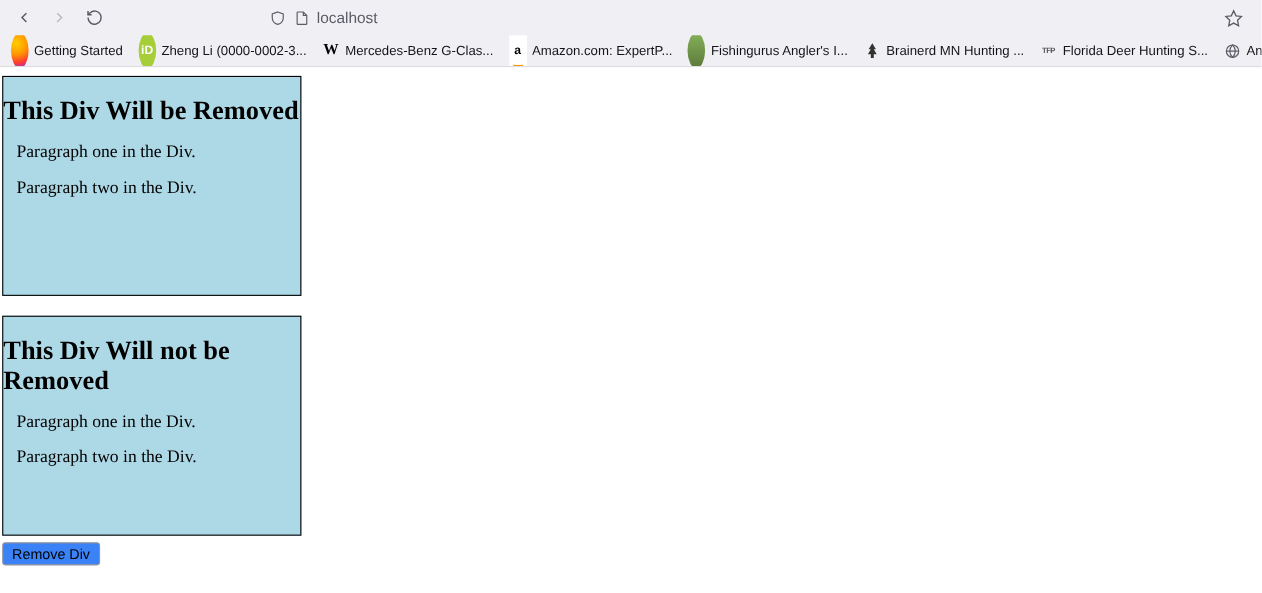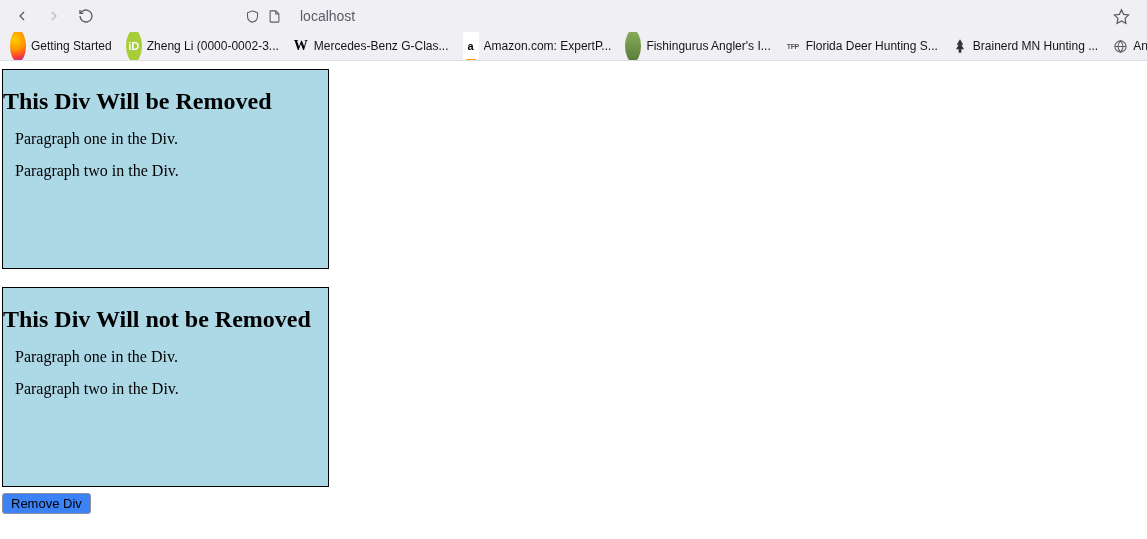--- a/index.html
+++ b/index.html
@@ -48,21 +48,21 @@
       height: 16px;
       display: flex;
       align-items: center;
       justify-content: center;
       color: #5b5b66;
     }
     .url-icon svg { width: 15px; height: 15px; }
     .url-text {
       font-size: 14px;
       color: #5b5b66;
-      margin-left: 12px;
+      margin-left: 0;
     }
     .star-btn {
       width: 28px;
       height: 28px;
       display: flex;
       align-items: center;
       justify-content: center;
       color: #5b5b66;
       cursor: pointer;
       margin-left: auto;
@@ -148,21 +148,21 @@
     }
     .favicon.globe { color: #5b5b66; }
     .favicon.globe svg { width: 15px; height: 15px; }
 
     .page-content {
       padding: 0;
       background: #fff;
       font-family: "Times New Roman", Times, serif;
     }
     .blue-box {
-      width: 327px;
+      width: 272px;
       height: 200px;
       background: #add8e6;
       border: 1px solid #000;
       margin: 8px 0 0 2px;
       padding: 0;
     }
     .blue-box + .blue-box { margin-top: 18px; }
     .blue-box h2 {
       font-size: 24px;
       font-weight: bold;
@@ -240,30 +240,30 @@
       </div>
       <div class="bookmark-item">
         <span class="favicon amazon">a</span>
         <span class="bk-label">Amazon.com: ExpertP...</span>
       </div>
       <div class="bookmark-item">
         <span class="favicon fish"></span>
         <span class="bk-label">Fishingurus Angler's I...</span>
       </div>
       <div class="bookmark-item">
-        <span class="favicon tfp">TFP</span>
-        <span class="bk-label">Florida Deer Hunting S...</span>
-      </div>
-      <div class="bookmark-item">
         <span class="favicon tree">
           <svg viewBox="0 0 24 24" fill="currentColor">
             <path d="M12 2L7 10h3l-4 7h4v5h4v-5h4l-4-7h3L12 2z"></path>
           </svg>
         </span>
         <span class="bk-label">Brainerd MN Hunting ...</span>
+      </div>
+      <div class="bookmark-item">
+        <span class="favicon tfp">TFP</span>
+        <span class="bk-label">Florida Deer Hunting S...</span>
       </div>
       <div class="bookmark-item">
         <span class="favicon globe">
           <svg viewBox="0 0 24 24" fill="none" stroke="currentColor" stroke-width="1.7">
             <circle cx="12" cy="12" r="9"></circle>
             <path d="M3 12h18"></path>
             <path d="M12 3c2.5 2.7 4 6 4 9s-1.5 6.3-4 9c-2.5-2.7-4-6-4-9s1.5-6.3 4-9z"></path>
           </svg>
         </span>
         <span class="bk-label">Another r</span>

